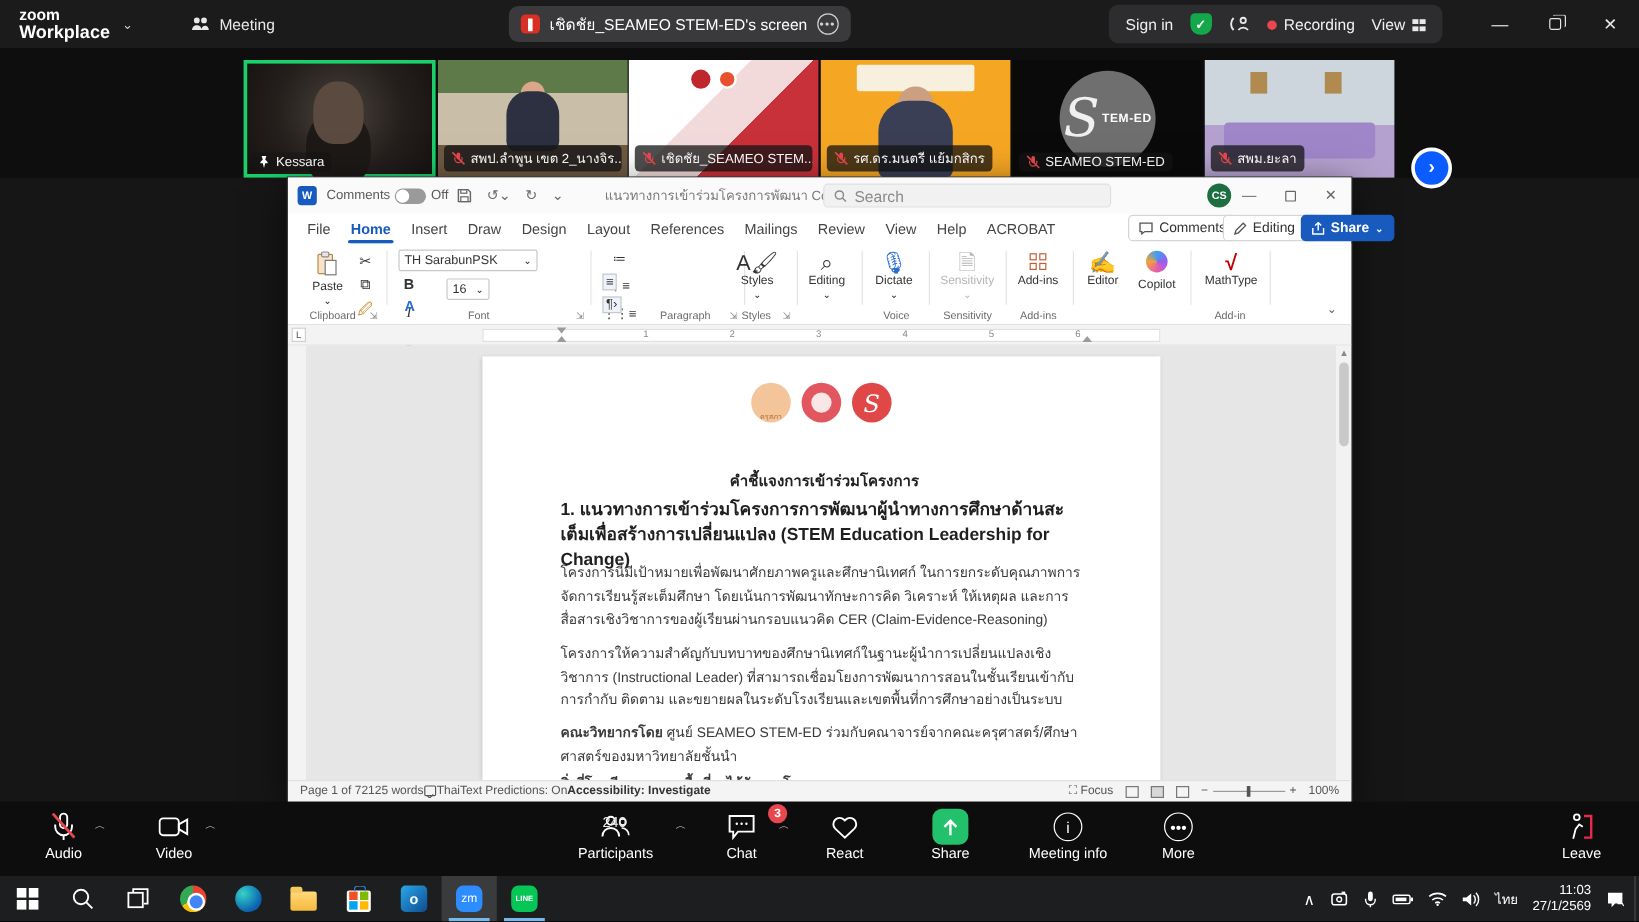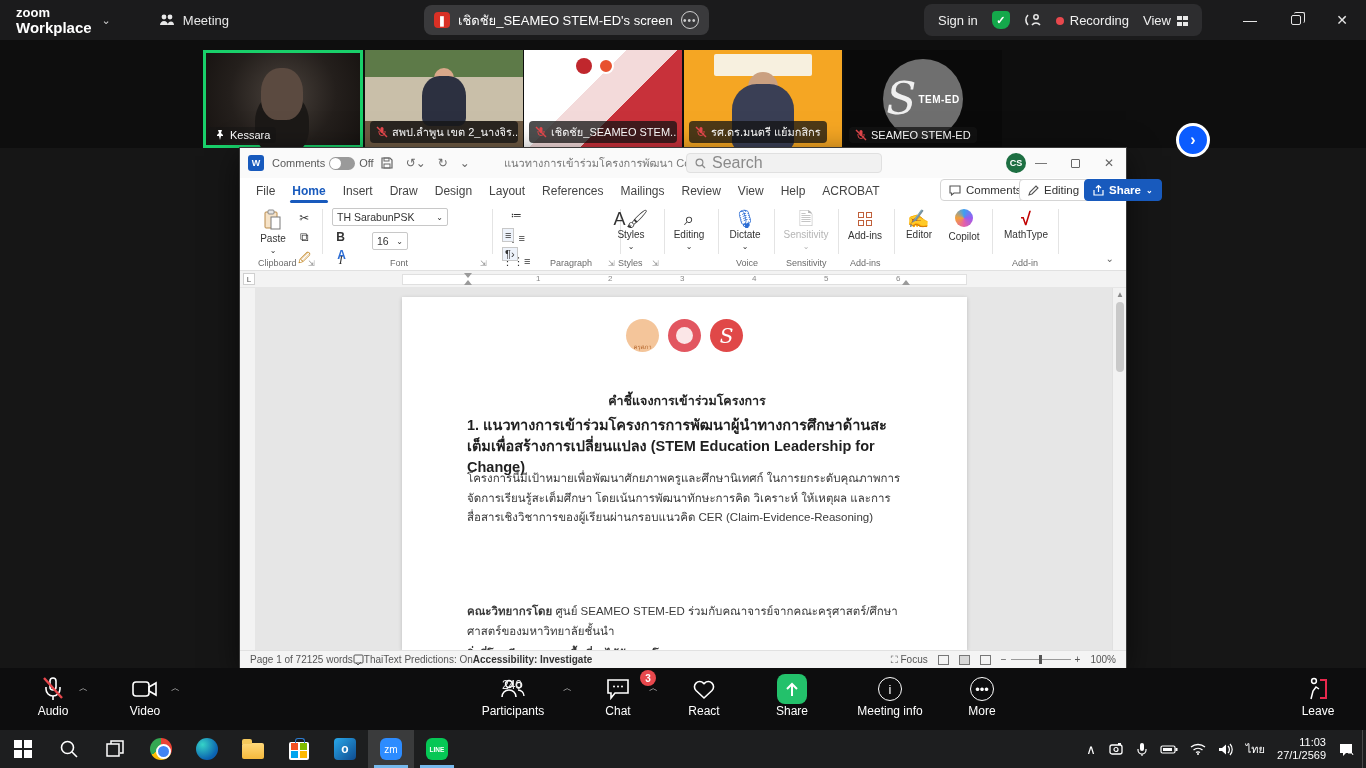--- a/index.html
+++ b/index.html
@@ -57,21 +57,21 @@
   .art-yala .pic1,.art-yala .pic2 { position:absolute; top:10px; width:14px; height:18px; background:#b08a4f; }
   .art-yala .pic1 { left:38px; } .art-yala .pic2 { left:100px; }
 
   
   #word { left:240px; top:148px; width:886px; height:520px; background:#fff; box-shadow:0 0 0 1px #3a3a3a, 0 8px 30px rgba(0,0,0,.6); }
   #wtitle { left:0; top:0; width:886px; height:30px; background:#fafafa; display:flex; align-items:center; font-size:11px; color:#5a5a5a; }
   .wicon { width:16px; height:16px; background:#185abd; border-radius:3px; color:#fff; font-size:9px; font-weight:bold; display:flex; align-items:center; justify-content:center; margin:0 8px 0 8px; }
   .autosave-toggle { width:26px; height:13px; border-radius:7px; background:#9a9a9a; position:relative; margin:0 4px; }
   .autosave-toggle:before { content:""; position:absolute; left:1px; top:1px; width:11px; height:11px; border-radius:50%; background:#fff; }
   .titlebar-ic { margin:0 6px; color:#6a6a6a; font-size:12px; }
-  #wsearch { position:absolute; left:446px; top:5px; width:196px; height:20px; background:#f1f1f1; border:1px solid #e0e0e0; border-radius:4px; display:flex; align-items:center; gap:6px; padding:0 8px; color:#8a8a8a; font-size:16px; }
+  #wsearch { position:absolute; left:446px; top:5px; width:240px; height:20px; background:#f1f1f1; border:1px solid #e0e0e0; border-radius:4px; display:flex; align-items:center; gap:6px; padding:0 8px; color:#8a8a8a; font-size:13px; }
   .avatar-cs { position:absolute; left:766px; top:5px; width:20px; height:20px; border-radius:50%; background:#1d6f42; color:#fff; font-size:9px; font-weight:bold; display:flex; align-items:center; justify-content:center; }
   .wctl { position:absolute; top:0; width:34px; height:30px; display:flex; align-items:center; justify-content:center; color:#666; font-size:12px; }
   .wbox { width:9px; height:9px; border:1px solid #666; border-radius:1px; }
 
   #wmenu { left:0; top:30px; width:886px; height:25px; display:flex; align-items:center; gap:17px; padding-left:16px; font-size:12px; color:#444; }
   .mi-active { color:#185abd; font-weight:bold; position:relative; }
   .mi-active:after { content:""; position:absolute; left:-2px; right:-2px; bottom:-5px; height:2.5px; background:#185abd; border-radius:2px; }
   #wmenu-right { position:absolute; left:0; top:30px; width:886px; height:25px; pointer-events:none; }
   .mbtn { position:absolute; top:1px; height:22px; border:1px solid #d5d5d5; border-radius:4px; background:#fff; display:flex; align-items:center; gap:5px; padding:0 8px; font-size:11.5px; color:#333; pointer-events:auto; }
   .mbtn-share { background:#185abd; border-color:#185abd; color:#fff; font-weight:bold; }
@@ -274,20 +274,33 @@
       <div class="tile-label">
         <svg class="mutedmic" viewBox="0 0 12 12">
             <rect x="4.5" y="1" width="3" height="6" rx="1.5" fill="#e8484d"></rect>
             <path d="M3 5v1.5a3 3 0 0 0 6 0V5" stroke="#e8484d" fill="none"></path>
             <line x1="1" y1="1" x2="11" y2="11" stroke="#e8484d" stroke-width="1.4"></line>
           </svg>
         <span>SEAMEO STEM-ED</span>
       </div>
     </div>
 
+    <div class="tile art-yala" style="left:1004px;">
+      <div class="pic1"></div>
+        <div class="pic2"></div>
+        <div class="tbl"></div>
+      <div class="tile-label">
+        <svg class="mutedmic" viewBox="0 0 12 12">
+            <rect x="4.5" y="1" width="3" height="6" rx="1.5" fill="#e8484d"></rect>
+            <path d="M3 5v1.5a3 3 0 0 0 6 0V5" stroke="#e8484d" fill="none"></path>
+            <line x1="1" y1="1" x2="11" y2="11" stroke="#e8484d" stroke-width="1.4"></line>
+          </svg>
+        <span>สพม.ยะลา</span>
+      </div>
+    </div>
 
     <div class="nextbtn">
         <span>›</span>
       </div>
   </div>
 
   <div id="word" class="abs">
 
     <div id="wtitle" class="abs">
       <span class="wicon">W</span>
@@ -521,20 +534,21 @@
               <span>ครุสภา</span>
             </div>
           <div class="logo-c logo-gear"></div>
           <div class="logo-c logo-stem">
               <span>S</span>
             </div>
         </div>
         <div class="doc-center-head">คำชี้แจงการเข้าร่วมโครงการ</div>
         <div class="doc-h1">1. แนวทางการเข้าร่วมโครงการการพัฒนาผู้นำทางการศึกษาด้านสะเต็มเพื่อสร้างการเปลี่ยนแปลง (STEM Education Leadership for Change)</div>
         <div class="doc-p" style="top:172px;">โครงการนี้มีเป้าหมายเพื่อพัฒนาศักยภาพครูและศึกษานิเทศก์ ในการยกระดับคุณภาพการจัดการเรียนรู้สะเต็มศึกษา โดยเน้นการพัฒนาทักษะการคิด วิเคราะห์ ให้เหตุผล และการสื่อสารเชิงวิชาการของผู้เรียนผ่านกรอบแนวคิด CER (Claim-Evidence-Reasoning)</div>
+        <div class="doc-p" style="top:239px;">โครงการให้ความสำคัญกับบทบาทของศึกษานิเทศก์ในฐานะผู้นำการเปลี่ยนแปลงเชิงวิชาการ (Instructional Leader) ที่สามารถเชื่อมโยงการพัฒนาการสอนในชั้นเรียนเข้ากับการกำกับ ติดตาม และขยายผลในระดับโรงเรียนและเขตพื้นที่การศึกษาอย่างเป็นระบบ</div>
         <div class="doc-p" style="top:305px;"><b>คณะวิทยากรโดย</b><span> ศูนย์ SEAMEO STEM-ED ร่วมกับคณาจารย์จากคณะครุศาสตร์/ศึกษาศาสตร์ของมหาวิทยาลัยชั้นนำ</span></div>
         <div class="doc-p" style="top:348px; font-weight:bold;">สิ่งที่โรงเรียนและเขตพื้นที่จะได้รับจากโครงการ</div>
       </div>
       <div class="scrollv">
         <span class="up">▲</span>
         <span class="thumb"></span>
       </div>
     </div>
 
     <div id="wstatus" class="abs">

